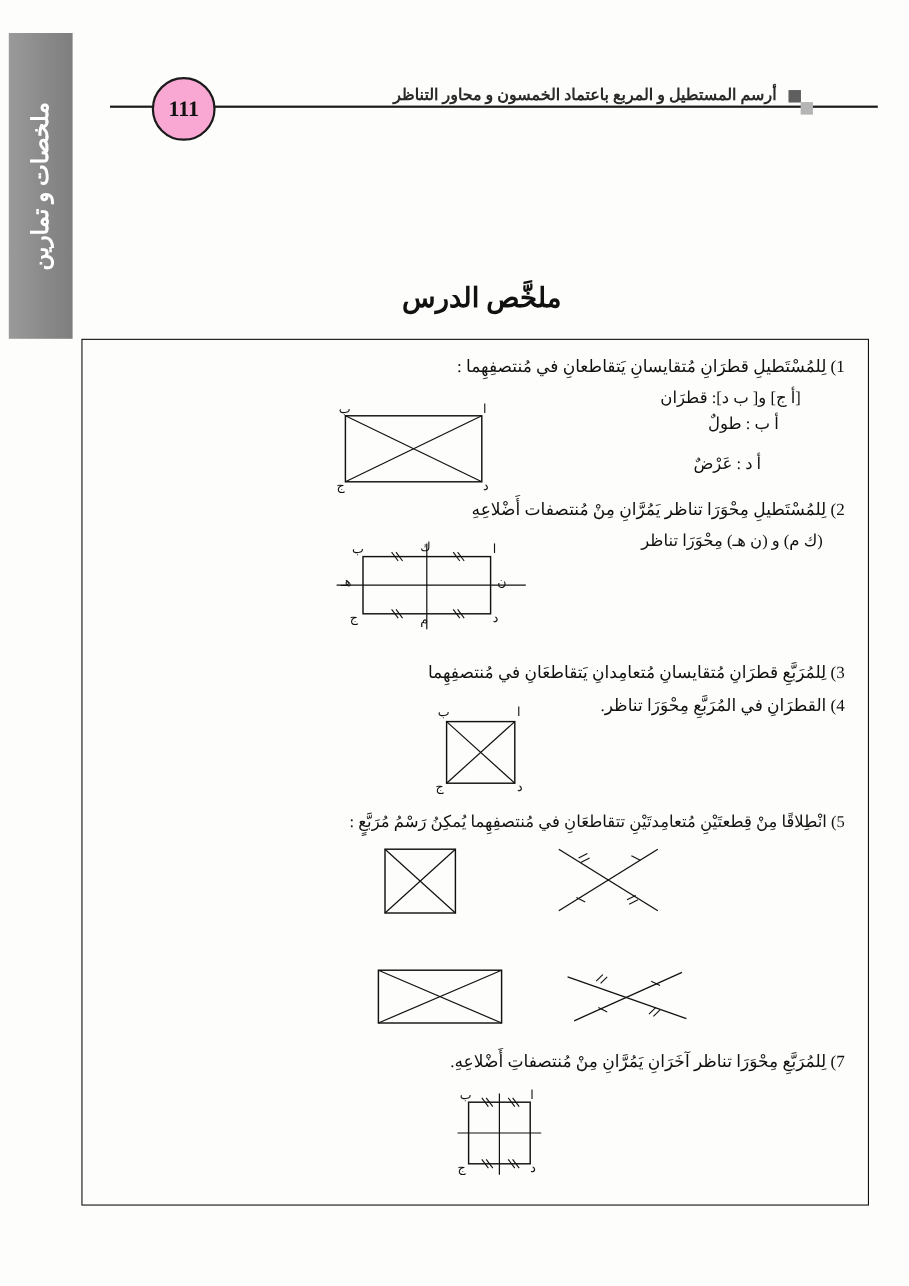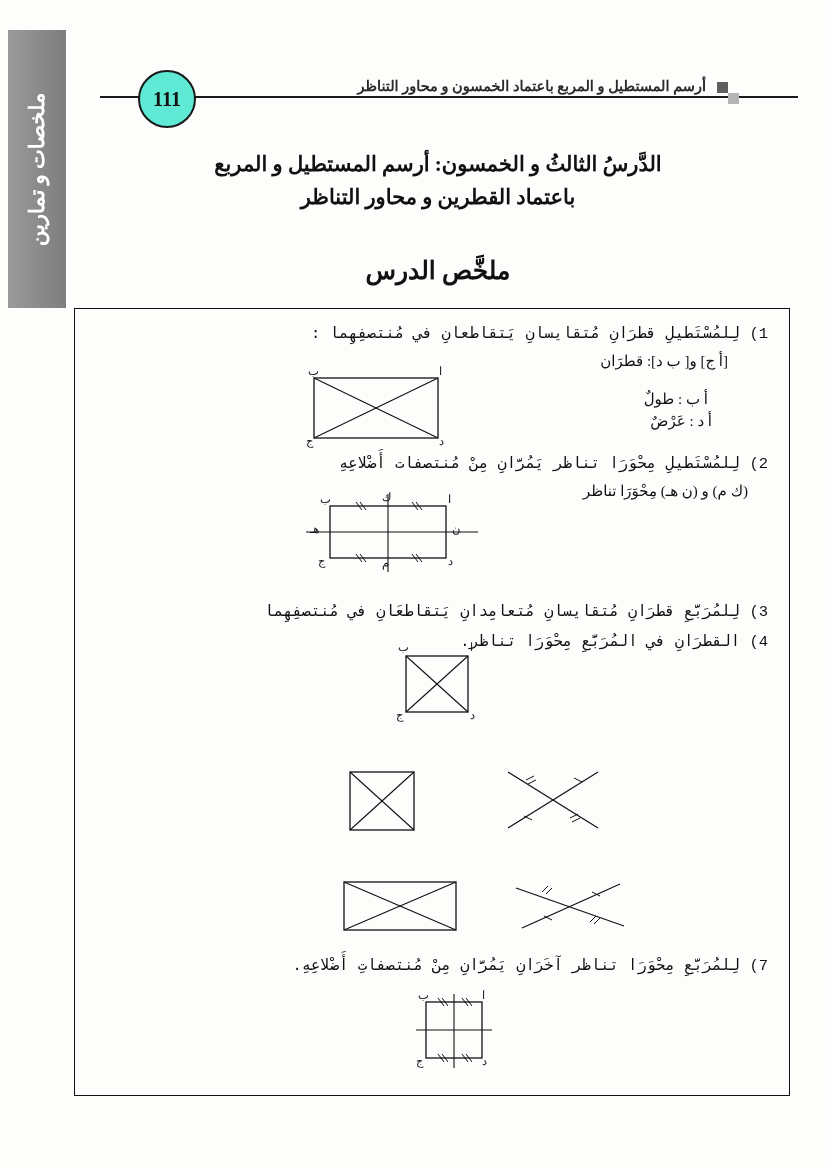--- a/index.html
+++ b/index.html
@@ -57,21 +57,21 @@
     position: absolute;
     left: 138px;
     top: 70px;
     width: 54px;
     height: 54px;
     border: 2px solid #1a1a1a;
     border-radius: 50%;
     display: flex;
     align-items: center;
     justify-content: center;
-    background: #5eead4;
+    background: #f9a8d4;
     font-size: 20px;
     font-weight: bold;
     font-family: "Liberation Serif", serif;
   }
   .header-title {
     position: absolute;
     right: 120px;
     top: 78px;
     font-size: 14.5px;
     font-weight: bold;
@@ -132,21 +132,21 @@
     left: 74px;
     top: 308px;
     width: 714px;
     height: 786px;
   }
   .item {
     position: absolute;
     font-size: 15.5px;
     line-height: 1.6;
     white-space: nowrap;
-    font-family: Liberation Mono, monospace;
+    font-family: Liberation Serif, serif;
   }
   .item.small { font-size: 15px; }
   .right-text { right: 20px; text-align: right; }
 
   .sub {
     position: absolute;
     font-size: 15px;
     white-space: nowrap;
     text-align: right;
   }
@@ -182,40 +182,36 @@
   </div>
 
   <div class="header-rule"></div>
   <div class="page-number-circle">111</div>
   <div class="header-title">أرسم المستطيل و المربع باعتماد الخمسون و محاور التناظر</div>
   <div class="hdr-sq a"></div>
   <div class="hdr-sq b"></div>
   <div class="hdr-sq hdr-sq2 a"></div>
   <div class="hdr-sq hdr-sq2 b"></div>
 
-  <div class="lesson-title">
-    <div>الدَّرسُ الثالثُ و الخمسون: أرسم المستطيل و المربع</div>
-    <div>باعتماد القطرين و محاور التناظر</div>
-  </div>
   <div class="summary-title">ملخَّص الدرس</div>
 
   <div class="bleed" style="left:120px; top:200px; width:620px;">‎     ‎</div>
 
   <div class="frame-shadow"></div>
   <div class="frame"></div>
 
   <div class="content">
 
     <div class="item right-text" style="top:14px;">
       <span>1)</span>
       <span>لِلمُسْتَطيلِ قطرَانِ مُتقايسانِ يَتقاطعانِ في مُنتصفِهِما :</span>
     </div>
     <div class="sub" style="right:60px; top:44px;text-align:center;">[أ ج] و[ ب د]: قطرَان</div>
-    <div class="sub" style="right:80px; top:82px;">أ ب : طولٌ</div>
-    <div class="sub" style="right:76px; top:104px;">أ د : عَرْضٌ</div>
+    <div class="sub" style="right:80px; top:68px;">أ ب : طولٌ</div>
+    <div class="sub" style="right:96px; top:104px;">أ د : عَرْضٌ</div>
 
     <figure class="fig" style="left:232px; top:62px;">
       <svg width="140" height="76" viewBox="0 0 140 76">
         <rect x="8" y="8" width="124" height="60" fill="none" stroke="#111" stroke-width="1.3"></rect>
         <line x1="8" y1="8" x2="132" y2="68" stroke="#111" stroke-width="1.1"></line>
         <line x1="132" y1="8" x2="8" y2="68" stroke="#111" stroke-width="1.1"></line>
       </svg>
       <span class="lbl" style="left:133px; top:-6px;">ا</span>
       <span class="lbl" style="left:2px; top:-6px;">ب</span>
       <span class="lbl" style="left:0px; top:64px;">ج</span>
@@ -271,20 +267,24 @@
         <rect x="12" y="10" width="62" height="56" fill="none" stroke="#111" stroke-width="1.3"></rect>
         <line x1="12" y1="10" x2="74" y2="66" stroke="#111" stroke-width="1.1"></line>
         <line x1="74" y1="10" x2="12" y2="66" stroke="#111" stroke-width="1.1"></line>
       </svg>
       <span class="lbl" style="left:76px; top:-6px;">ا</span>
       <span class="lbl" style="left:4px; top:-6px;">ب</span>
       <span class="lbl" style="left:2px; top:62px;">ج</span>
       <span class="lbl" style="left:76px; top:62px;">د</span>
     </figure>
 
+    <div class="item right-text small" style="top:428px;">
+      <span>5)</span>
+      <span>انْطِلاقًا مِنْ قِطعتَيْنِ مُتعامِدتَيْنِ تتقاطعَانِ في مُنتصفِهِما يُمكِنُ رَسْمُ مُرَبَّعٍ :</span>
+    </div>
 
     <figure class="fig" style="left:266px; top:456px;">
       <svg width="86" height="74" viewBox="0 0 86 74">
         <rect x="10" y="8" width="64" height="58" fill="none" stroke="#111" stroke-width="1.3"></rect>
         <line x1="10" y1="8" x2="74" y2="66" stroke="#111" stroke-width="1.1"></line>
         <line x1="74" y1="8" x2="10" y2="66" stroke="#111" stroke-width="1.1"></line>
       </svg>
     </figure>
     <figure class="fig" style="left:420px; top:452px;">
       <svg width="120" height="80" viewBox="0 0 120 80">

